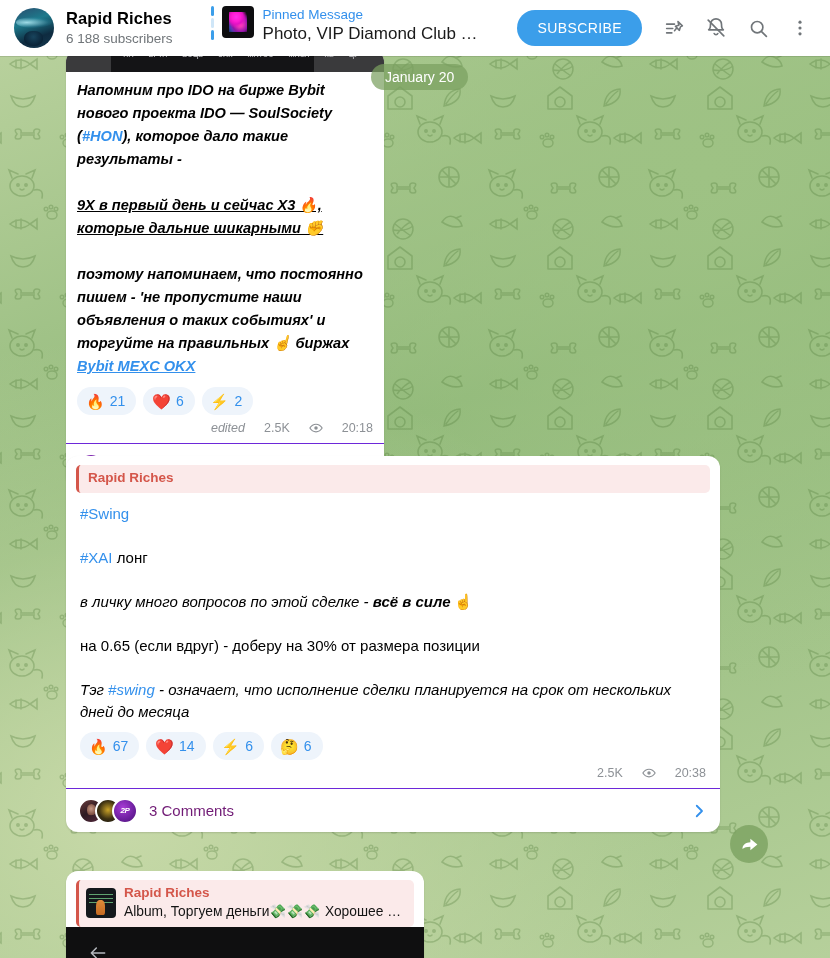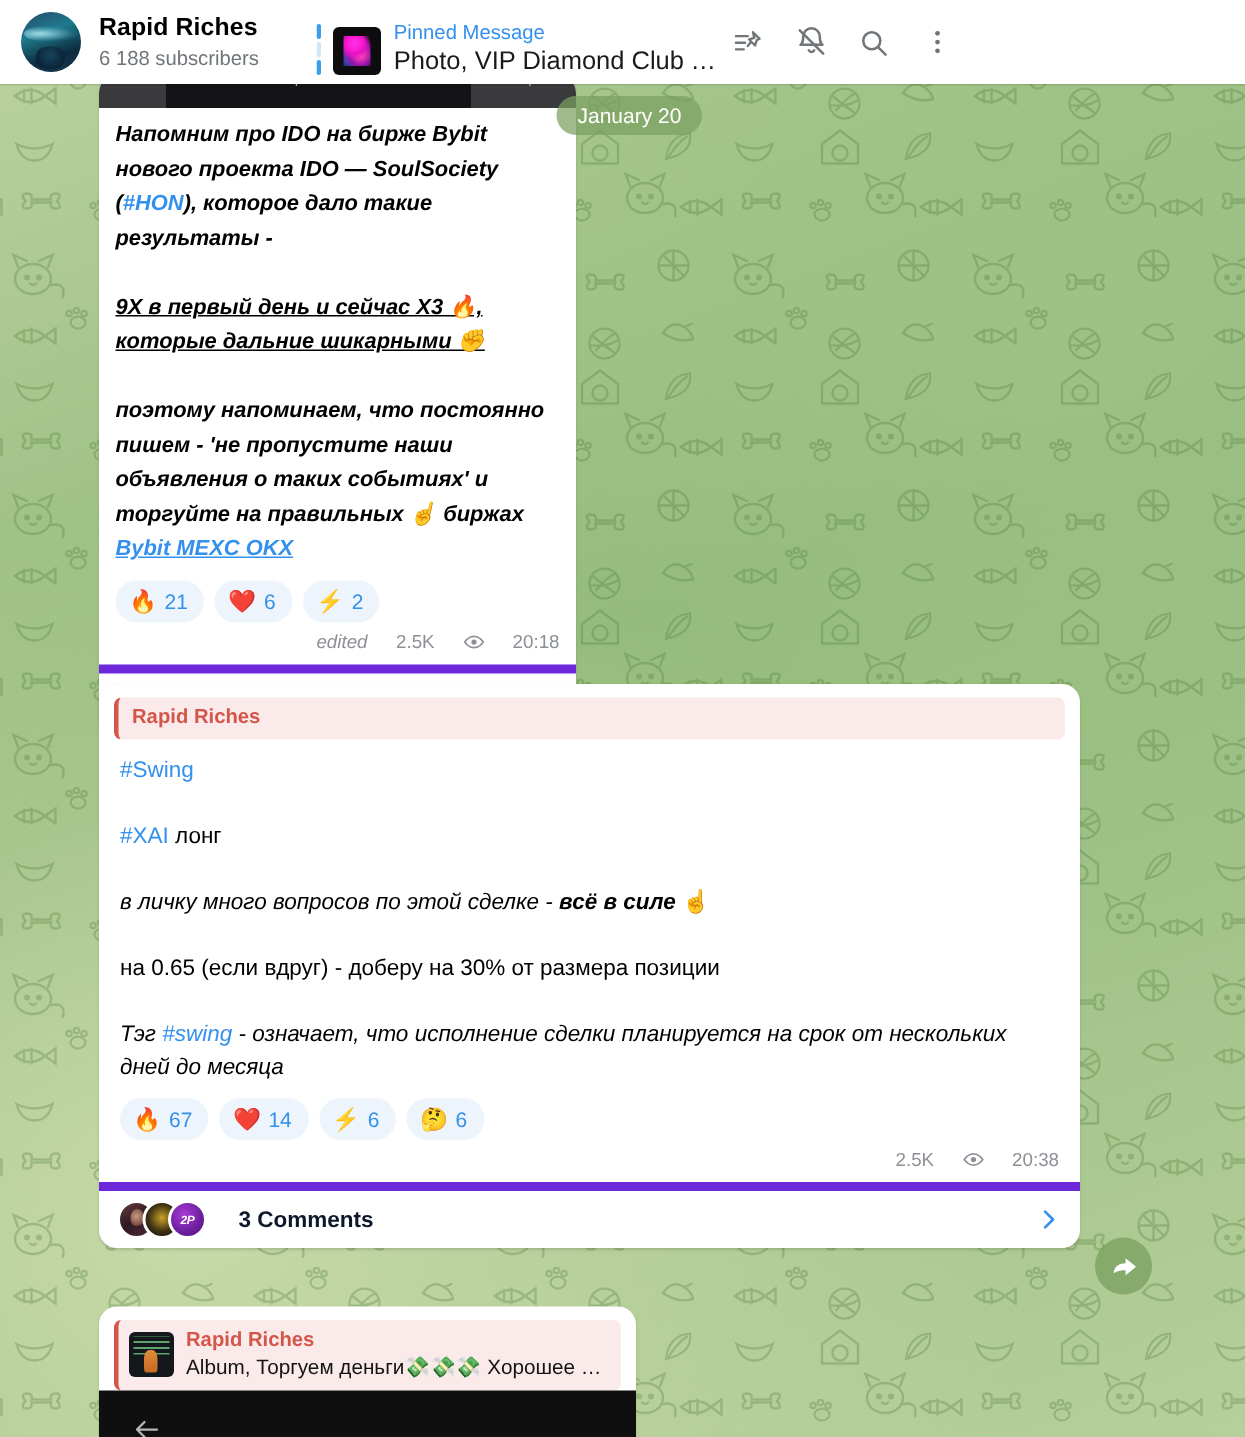--- a/index.html
+++ b/index.html
@@ -53,21 +53,21 @@
     content: ""; position: absolute; left: 26%; top: 58%;
     width: 46%; height: 36%;
     background: radial-gradient(ellipse at 50% 40%, rgba(25,70,95,.9) 0%, rgba(10,35,55,.95) 70%);
     border-radius: 45%;
   }
   .hdr-titles { margin-left: 12px; display: flex; flex-direction: column; justify-content: center; }
   .hdr-name { font-size: 16.5px; font-weight: bold; color: #000; line-height: 19px; letter-spacing: .1px; }
   .hdr-subs { font-size: 13.5px; color: #707579; line-height: 17px; margin-top: 2px; }
 
   .pin-wrap {
-    margin-left: 38px; display: flex; align-items: flex-end; height: 44px;
+    margin-left: 38px; display: flex; align-items: flex-start; height: 44px;
     max-width: 268px; overflow: hidden;
   }
   .pin-bars { width: 3px; height: 34px; display: flex; flex-direction: column; gap: 2px; flex: none; }
   .pin-bars i { display: block; flex: 1; background: #3b9eea; border-radius: 2px; }
   .pin-bars i:nth-child(2) { background: #cfe6f8; }
   .pin-thumb {
     width: 32px; height: 32px; border-radius: 4px; margin-left: 8px; flex: none;
     background: #0d0d0f; position: relative; overflow: hidden;
   }
   .pin-thumb::before {
@@ -152,21 +152,21 @@
 
   .msg-meta {
     display: flex; align-items: center; justify-content: flex-end; gap: 19px;
     padding: 6px 11px 8px 11px;
     font-size: 12.5px; color: #8d9196;
   }
   .msg-meta .edited { font-style: italic; }
   .eye { display: inline-flex; align-items: center; }
 
   .comments-bar {
-    border-top: 6px solid #6d28d9;
+    border-top: 1px solid #6d28d9;
     height: 44px; display: flex; align-items: center;
     padding: 12px 12px; cursor: pointer;
   }
   .cmt-avatars { display: flex; flex: none; }
   .cmt-av {
     width: 26px; height: 26px; border-radius: 50%;
     border: 2px solid #fff; margin-left: -9px; flex: none;
     overflow: hidden; position: relative;
   }
   .cmt-av:first-child { margin-left: 0; }
@@ -175,21 +175,21 @@
     display: flex; align-items: center; justify-content: center;
   }
   .av-n2p span { color: #fff; font-size: 8px; font-weight: bold; font-style: italic; letter-spacing: -.3px; }
   .av-person { background: linear-gradient(150deg,#6a3b3b 0%,#2d1a22 50%,#53283a 100%); }
   .av-person::after {
     content: ""; position: absolute; left: 30%; top: 20%; width: 44%; height: 54%;
     background: radial-gradient(circle at 45% 40%, #c79a86 0%, #7a4a3e 70%, transparent 78%);
     border-radius: 50%;
   }
   .av-gold { background: radial-gradient(circle at 50% 45%, #c9a227 0%, #3d3112 55%, #12100a 100%); }
-  .cmt-label { margin-left: 21px; color: #0f172a; font-size: 15px; font-weight: 700; }
+  .cmt-label { margin-left: 11px; color: #701a75; font-size: 15px; font-weight: 400; }
   .cmt-chevron { margin-left: auto; color: #3390ec; display: flex; }
 
   
   #msg-2 { left: 66px; top: 400px; width: 654px; }
   .reply-quote {
     margin: 9px 10px 0 10px;
     background: #fbeaea;
     border-left: 3px solid #d4564a;
     border-radius: 5px;
     padding: 4px 10px 6px 9px;
@@ -324,20 +324,21 @@
         <i></i>
         <i></i>
       </div>
     <div class="pin-thumb"></div>
     <div class="pin-texts">
       <div class="pin-label">Pinned Message</div>
       <div class="pin-preview">Photo, VIP Diamond Club Topr…</div>
     </div>
   </div>
 
+  <button id="subscribe-btn">SUBSCRIBE</button>
 
   <div class="hdr-icons">
     <div class="hdr-icon">
       <svg width="21" height="21" viewBox="0 0 24 24" fill="none" stroke="currentColor" stroke-width="1.8" stroke-linecap="round">
         <path d="M3 7h9M3 12h7M3 17h6"></path>
         <path d="M16 4l5 5-2.2 1.1-1.2 4-4.6-4.6 4-1.2z" stroke-linejoin="round"></path>
         <path d="M14.5 11.5L12 14.5"></path>
       </svg>
     </div>
     <div class="hdr-icon">

